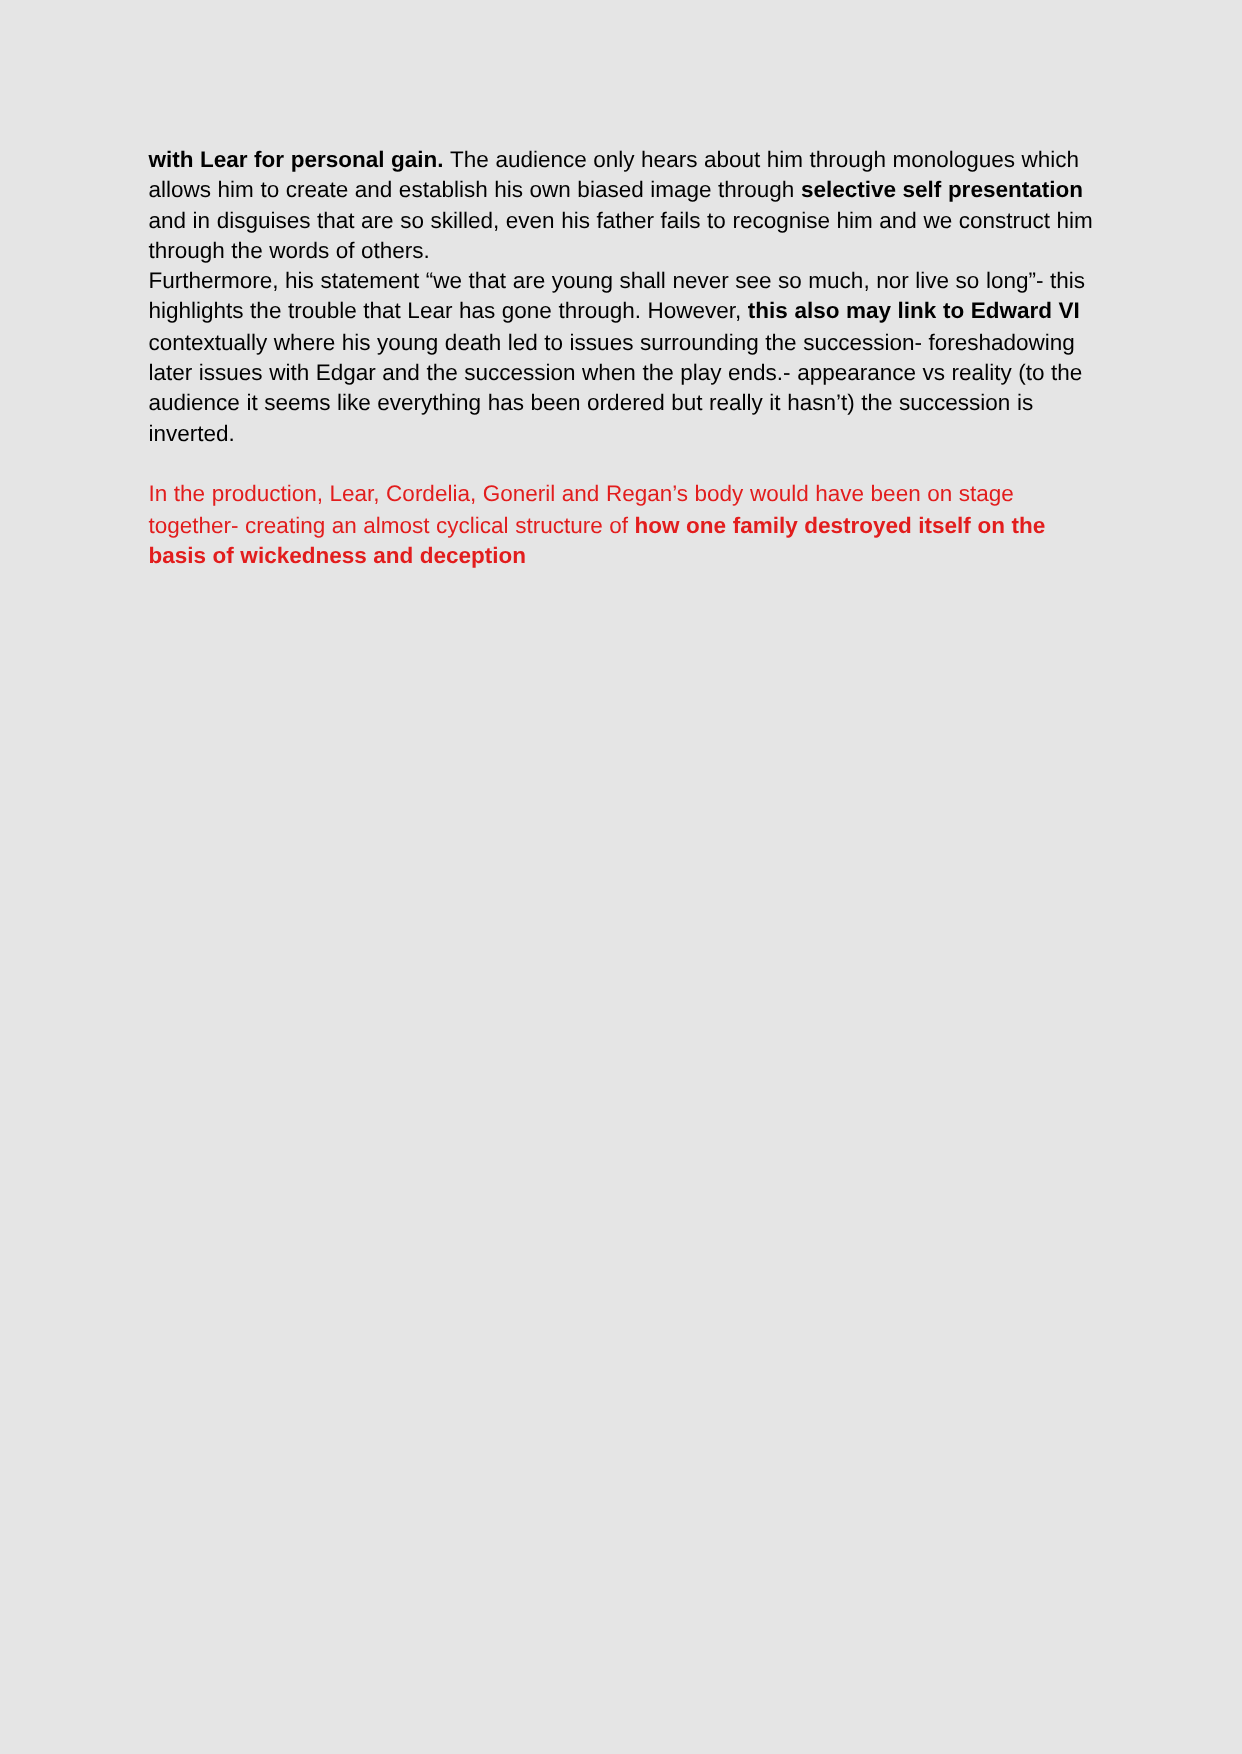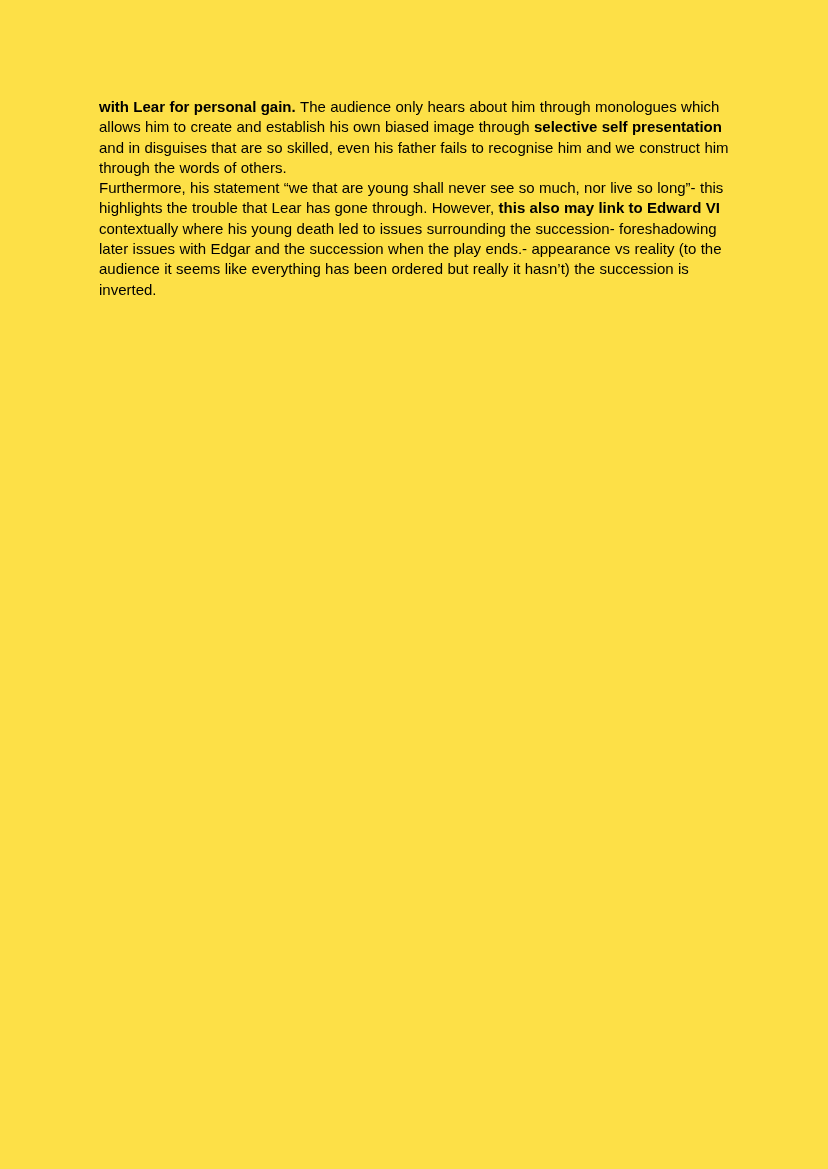--- a/index.html
+++ b/index.html
@@ -12,21 +12,21 @@
     height: 1169px;
     position: relative;
     font-family: "Liberation Sans", sans-serif;
     overflow: hidden;
   }
   .page {
     position: absolute;
     left: 0; top: 0;
     width: 828px;
     height: 1169px;
-    background: #fde047;
+    background: #e5e5e5;
   }
   .content {
     position: absolute;
     left: 99px;
     top: 97px;
     width: 634px;
     font-size: 15px;
     line-height: 20.3px;
     color: #000000;
     letter-spacing: 0;
@@ -41,14 +41,15 @@
   .run-bold { font-weight: bold; }
 </style>
 </head>
 <body style="background: rgb(255, 255, 255);">
 
 <div class="page">
   <div class="content" style="color: rgb(0, 0, 0);">
       <div class="para black"><span class="run-bold">with Lear for personal gain. </span><span class="run">The audience only hears about him through monologues which allows him to create and establish his own biased image through </span><span class="run-bold">selective self presentation</span><span class="run"> and in disguises that are so skilled, even his father fails to recognise him and we construct him through the words of others.</span></div>
       <div class="para black"><span class="run">Furthermore, his statement “we that are young shall never see so much, nor live so long”- this highlights the trouble that Lear has gone through. However, </span><span class="run-bold">this also may link to Edward VI</span><span class="run"> contextually where his young death led to issues surrounding the succession- foreshadowing later issues with Edgar and the succession when the play ends.- appearance vs reality (to the audience it seems like everything has been ordered but really it hasn’t) the succession is inverted.</span></div>
       <div class="para black blank">&nbsp;</div>
+      <div class="para red"><span class="run">In the production, Lear, Cordelia, Goneril and Regan’s body would have been on stage together- creating an almost cyclical structure of </span><span class="run-bold">how one family destroyed itself on the basis of wickedness and deception</span></div>
     </div>
 </div>
 
 </body></html>

